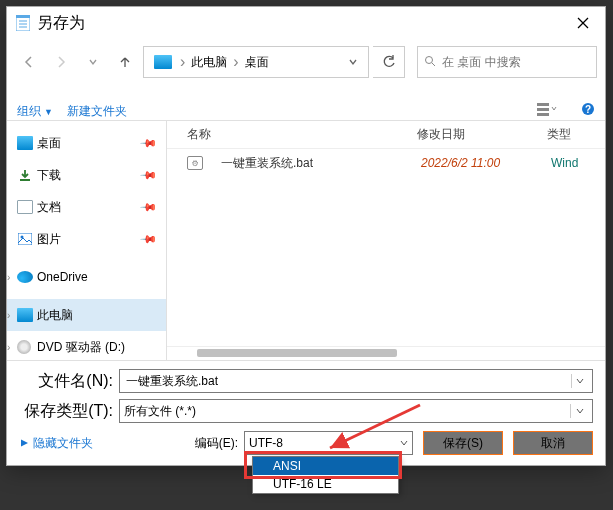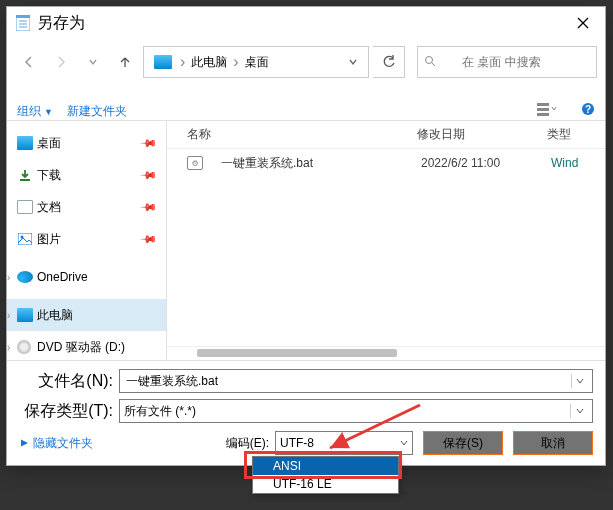--- a/index.html
+++ b/index.html
@@ -13,21 +13,21 @@
 
   .navrow { height: 46px; display: flex; align-items: center; padding: 4px 8px; gap: 4px; }
   .navarrow { width: 28px; height: 28px; display: flex; align-items: center; justify-content: center; color: #999; }
   .navarrow.enabled { color: #333; }
   .addrbox { flex: 1; height: 32px; border: 1px solid #ccc; display: flex; align-items: center; padding: 0 4px; }
   .pc-icon { width: 18px; height: 14px; background: linear-gradient(#4fc3f7,#0288d1); margin: 0 6px; border-radius: 1px; }
   .crumb { font-size: 12px; padding: 2px 4px; }
   .crumb-sep { color: #888; margin: 0 2px; }
   .addr-drop { margin-left: auto; color: #666; padding: 0 6px; }
   .refresh { width: 32px; height: 32px; display: flex; align-items: center; justify-content: center; border: 1px solid #ccc; border-left: none; color: #555; }
-  .searchbox { width: 180px; height: 32px; border: 1px solid #ccc; margin-left: 8px; display: flex; align-items: center; padding: 0 6px; color: #888; gap: 20px; }
+  .searchbox { width: 180px; height: 32px; border: 1px solid #ccc; margin-left: 8px; display: flex; align-items: center; padding: 0 6px; color: #888; }
   .searchbox input { border: none; outline: none; font-size: 12px; width: 100%; }
 
   .toolbar { height: 36px; border-bottom: 1px solid #e0e0e0; display: flex; align-items: flex-end; padding: 0 10px; gap: 14px; }
   .tb-link { font-size: 12px; color: #1976d2; display: flex; align-items: center; gap: 3px; }
   .tb-spacer { flex: 1; }
   .tb-ico { color: #555; }
 
   .body { flex: 1; display: flex; min-height: 0; }
   .sidebar { width: 160px; border-right: 1px solid #e0e0e0; overflow: hidden; padding-top: 6px; }
   .sb-item { height: 32px; display: flex; align-items: center; font-size: 12px; padding: 0 8px 0 30px; position: relative; }
@@ -44,35 +44,35 @@
   .sb-dvd { background:radial-gradient(circle,#eee 30%,#bbb 70%); border-radius:50%; width:14px; height:14px;}
 
   .filepane { flex: 1; display: flex; flex-direction: column; min-width: 0; }
   .cols { height: 28px; display: flex; align-items: center; font-size: 12px; color: #444; border-bottom: 1px solid #eee; padding-left: 20px; }
   .col-name { width: 230px; }
   .col-date { width: 130px; }
   .col-type { flex: 1; }
   .filerow { height: 28px; display: flex; align-items: center; font-size: 12px; padding-left: 20px; color: #333; }
   .file-ico { width: 16px; height: 14px; border: 1px solid #888; border-radius: 2px; margin-right: 18px; display:flex; align-items:center; justify-content:center; font-size:8px; color:#888;}
   .filerow .c-name { width: 200px; }
-  .filerow .c-date { width: 130px; color: #404040; }
+  .filerow .c-date { width: 130px; color: #c2410c; font-style: italic; }
   .filerow .c-type { color: #0f766e; }
   .hscroll { height: 14px; border-top: 1px solid #eee; margin-top: auto; position: relative; }
   .hscroll .thumb { position:absolute; left:30px; width:200px; top:2px; height:8px; background:#c0c0c0; border-radius:2px;}
 
   .bottom { border-top: 1px solid #e0e0e0; padding: 8px 12px 10px; }
   .frow { display: flex; align-items: center; margin-bottom: 6px; }
   .flabel { width: 100px; text-align: right; font-size: 16px; padding-right: 6px; }
   .finput { flex: 1; height: 24px; border: 1px solid #7a7a7a; font-size: 12px; padding: 0 4px; display:flex; align-items:center;}
   .finput input { border:none; outline:none; width:100%; font-size:12px;}
   .fdrop { width: 18px; text-align: center; color:#555; border-left: 1px solid #ccc; }
   .actionrow { display: flex; align-items: center; margin-top: 8px; }
   .fold { font-size: 12px; color: #1976d2; display: flex; align-items: center; gap: 2px; }
   .enc-label { margin-left: auto; font-size: 12px; padding-right: 6px; }
-  .enc-combo { width: 138px; height: 24px; border: 1px solid #7a7a7a; font-size: 12px; display:flex; align-items:center; padding:0 4px; position:relative;}
+  .enc-combo { width: 169px; height: 24px; border: 1px solid #7a7a7a; font-size: 12px; display:flex; align-items:center; padding:0 4px; position:relative;}
   .enc-combo .dd { margin-left:auto; color:#555; }
   .btn { width: 80px; height: 24px; border: 1px solid #f97316; background: #737373; font-size: 12px; margin-left: 10px; display:flex; align-items:center; justify-content:center; }
 
   
   .dropdown {
     position: absolute;
     left: 252px; top: 456px;
     width: 147px;
     background: #fff;
     border: 1px solid #767676;

